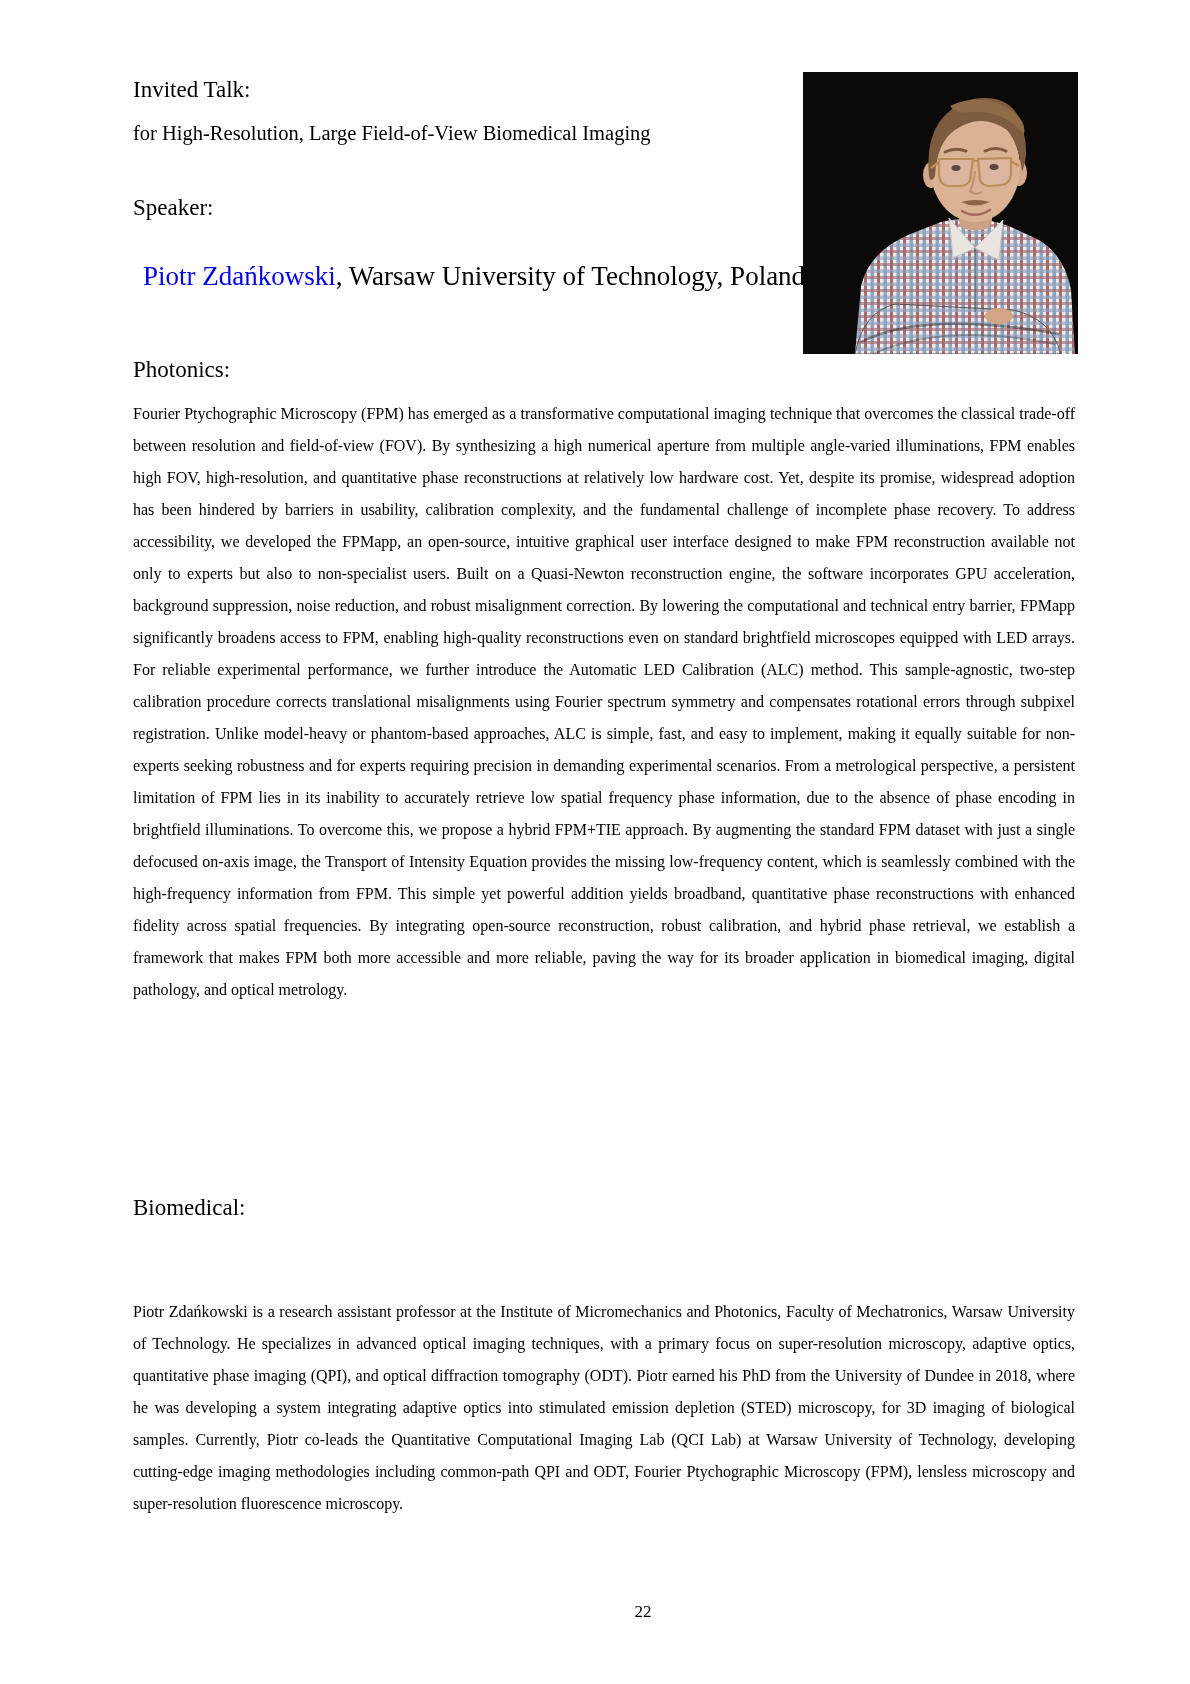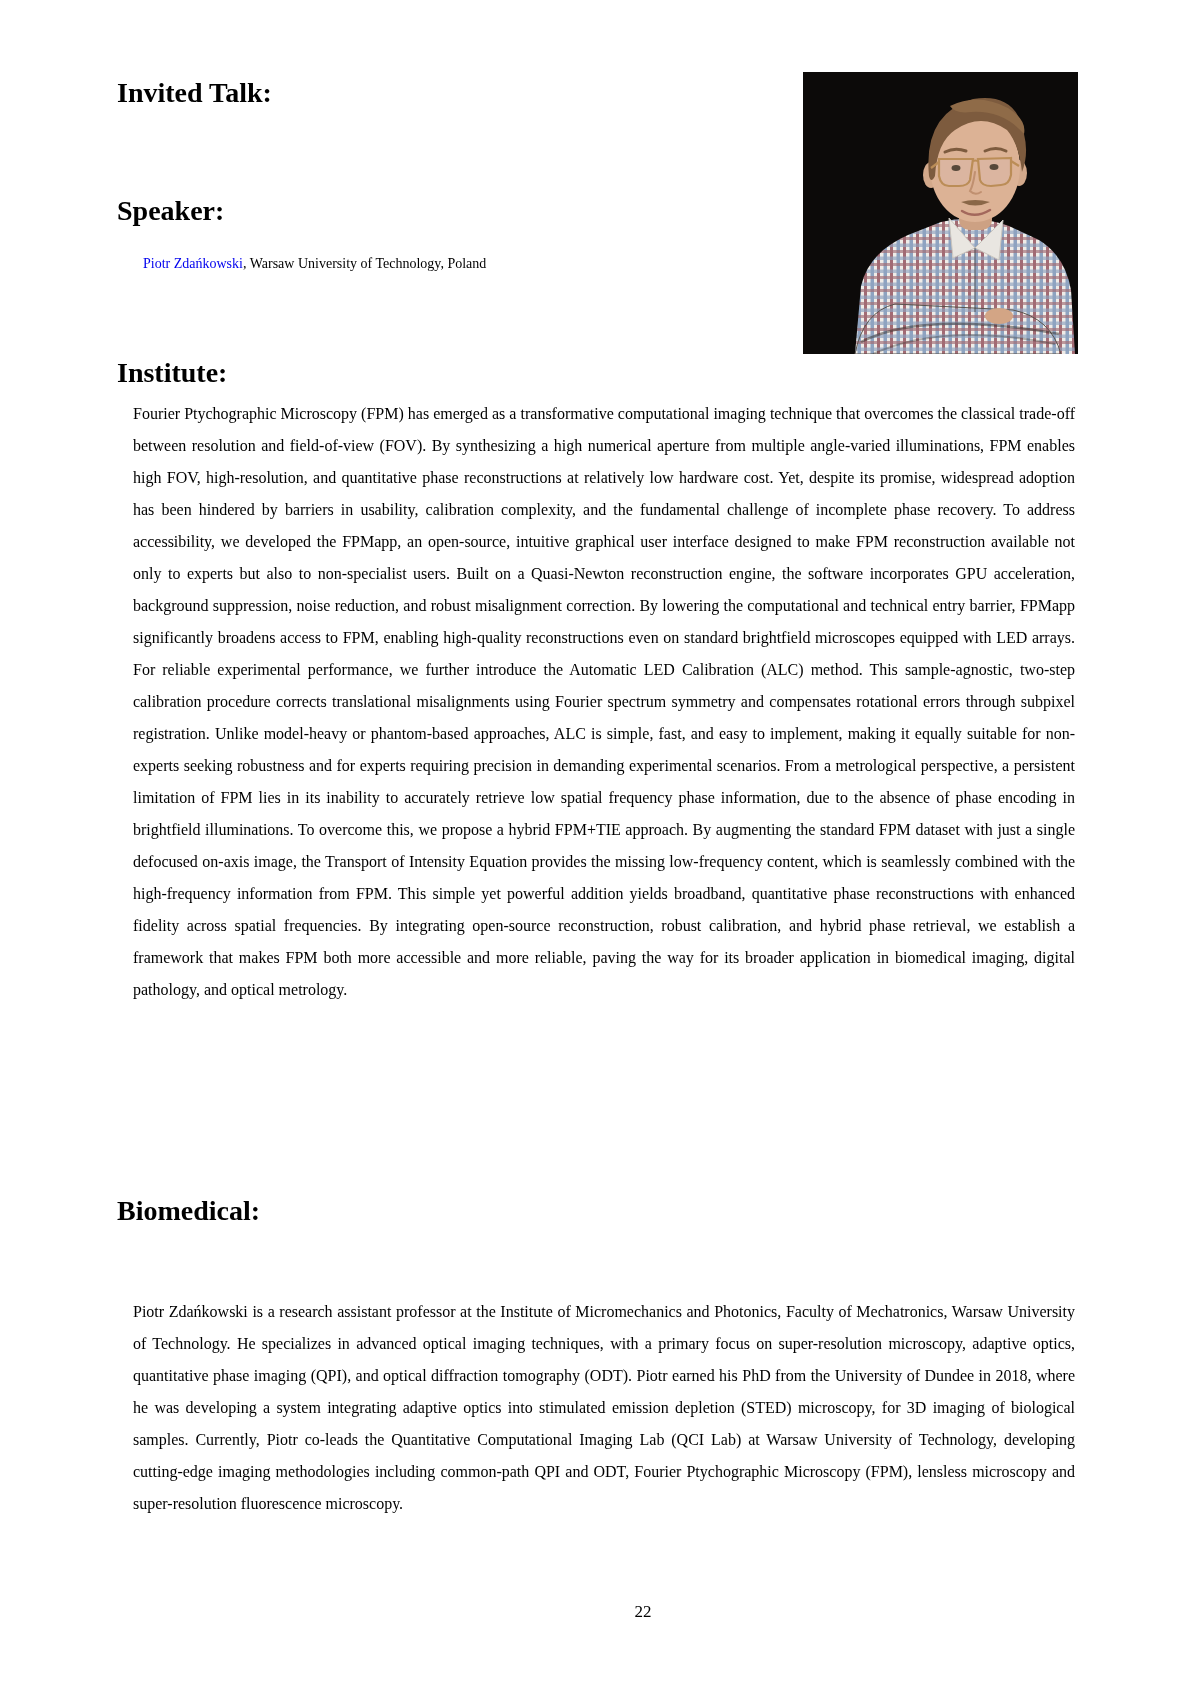--- a/index.html
+++ b/index.html
@@ -8,23 +8,23 @@
     width: 1190px;
     height: 1684px;
     background: #ffffff;
     font-family: "Liberation Serif", serif;
     color: #000000;
     overflow: hidden;
   }
   .sec-heading {
     position: absolute;
     margin: 0;
-    left: 117px;
-    font-size: 28px;
-    font-weight: bold;
+    left: 133px;
+    font-size: 23px;
+    font-weight: normal;
     line-height: 1.2;
     color: #000000;
   }
   .invited-heading { top: 76px; }
   .speaker-heading { top: 194px; }
   .abstract-heading { top: 356px; }
   .biography-heading { top: 1194px; }
 
   .talk-title {
     position: absolute;
@@ -33,21 +33,21 @@
     width: 662px;
     font-size: 20.5px;
     line-height: 29.5px;
   }
   .talk-title .line1 { padding-left: 12px; }
 
   .speaker-line {
     position: absolute;
     left: 133px;
     top: 236px;
-    font-size: 14px;
+    font-size: 27px;
     line-height: 27px;
     padding-left: 10px;
     white-space: nowrap;
   }
   .speaker-name {
     color: #0000EE;
     text-decoration: none;
     cursor: pointer;
   }
 
@@ -84,20 +84,21 @@
   }
 </style>
 </head>
 <body>
 
 <div class="page">
 
   <h2 class="sec-heading invited-heading">Invited Talk:</h2>
 
   <div class="talk-title">
+    <div class="line2">for High-Resolution, Large Field-of-View Biomedical Imaging</div>
   </div>
 
   <h2 class="sec-heading speaker-heading">Speaker:</h2>
 
   <p class="speaker-line"><a class="speaker-name">Piotr Zdańkowski</a><span>, Warsaw University of Technology, Poland</span></p>
 
   <div class="photo-frame">
     <svg viewBox="0 0 275 282" width="275" height="282">
       <defs>
         <pattern id="plaid" width="13" height="13" patternUnits="userSpaceOnUse">
@@ -147,21 +148,21 @@
       <ellipse cx="191" cy="95" rx="4.5" ry="3" fill="#57483a"></ellipse>
 
       <path d="M172,100 Q170,114 167,119 Q172,124 178,120" stroke="#c09070" stroke-width="2" fill="none" stroke-linecap="round"></path>
 
       <path d="M158,130 Q172,126 187,130 Q172,137 158,130 Z" fill="#8a6747"></path>
 
       <path d="M159,139 Q172,147 187,138" stroke="#a3685c" stroke-width="2.5" fill="none" stroke-linecap="round"></path>
     </svg>
   </div>
 
-  <h2 class="sec-heading abstract-heading">Institute:</h2>
+  <h2 class="sec-heading abstract-heading">Photonics:</h2>
 
   <p class="body-text abstract-text">Fourier Ptychographic Microscopy (FPM) has emerged as a transformative computational imaging technique that overcomes the classical trade-off between resolution and field-of-view (FOV). By synthesizing a high numerical aperture from multiple angle-varied illuminations, FPM enables high FOV, high-resolution, and quantitative phase reconstructions at relatively low hardware cost. Yet, despite its promise, widespread adoption has been hindered by barriers in usability, calibration complexity, and the fundamental challenge of incomplete phase recovery. To address accessibility, we developed the FPMapp, an open-source, intuitive graphical user interface designed to make FPM reconstruction available not only to experts but also to non-specialist users. Built on a Quasi-Newton reconstruction engine, the software incorporates GPU acceleration, background suppression, noise reduction, and robust misalignment correction. By lowering the computational and technical entry barrier, FPMapp significantly broadens access to FPM, enabling high-quality reconstructions even on standard brightfield microscopes equipped with LED arrays. For reliable experimental performance, we further introduce the Automatic LED Calibration (ALC) method. This sample-agnostic, two-step calibration procedure corrects translational misalignments using Fourier spectrum symmetry and compensates rotational errors through subpixel registration. Unlike model-heavy or phantom-based approaches, ALC is simple, fast, and easy to implement, making it equally suitable for non-experts seeking robustness and for experts requiring precision in demanding experimental scenarios. From a metrological perspective, a persistent limitation of FPM lies in its inability to accurately retrieve low spatial frequency phase information, due to the absence of phase encoding in brightfield illuminations. To overcome this, we propose a hybrid FPM+TIE approach. By augmenting the standard FPM dataset with just a single defocused on-axis image, the Transport of Intensity Equation provides the missing low-frequency content, which is seamlessly combined with the high-frequency information from FPM. This simple yet powerful addition yields broadband, quantitative phase reconstructions with enhanced fidelity across spatial frequencies. By integrating open-source reconstruction, robust calibration, and hybrid phase retrieval, we establish a framework that makes FPM both more accessible and more reliable, paving the way for its broader application in biomedical imaging, digital pathology, and optical metrology.</p>
 
   <h2 class="sec-heading biography-heading">Biomedical:</h2>
 
   <p class="body-text bio-text">Piotr Zdańkowski is a research assistant professor at the Institute of Micromechanics and Photonics, Faculty of Mechatronics, Warsaw University of Technology. He specializes in advanced optical imaging techniques, with a primary focus on super-resolution microscopy, adaptive optics, quantitative phase imaging (QPI), and optical diffraction tomography (ODT). Piotr earned his PhD from the University of Dundee in 2018, where he was developing a system integrating adaptive optics into stimulated emission depletion (STED) microscopy, for 3D imaging of biological samples. Currently, Piotr co-leads the Quantitative Computational Imaging Lab (QCI Lab) at Warsaw University of Technology, developing cutting-edge imaging methodologies including common-path QPI and ODT, Fourier Ptychographic Microscopy (FPM), lensless microscopy and super-resolution fluorescence microscopy.</p>
 
   <div class="page-number">22</div>
 
 </div>

